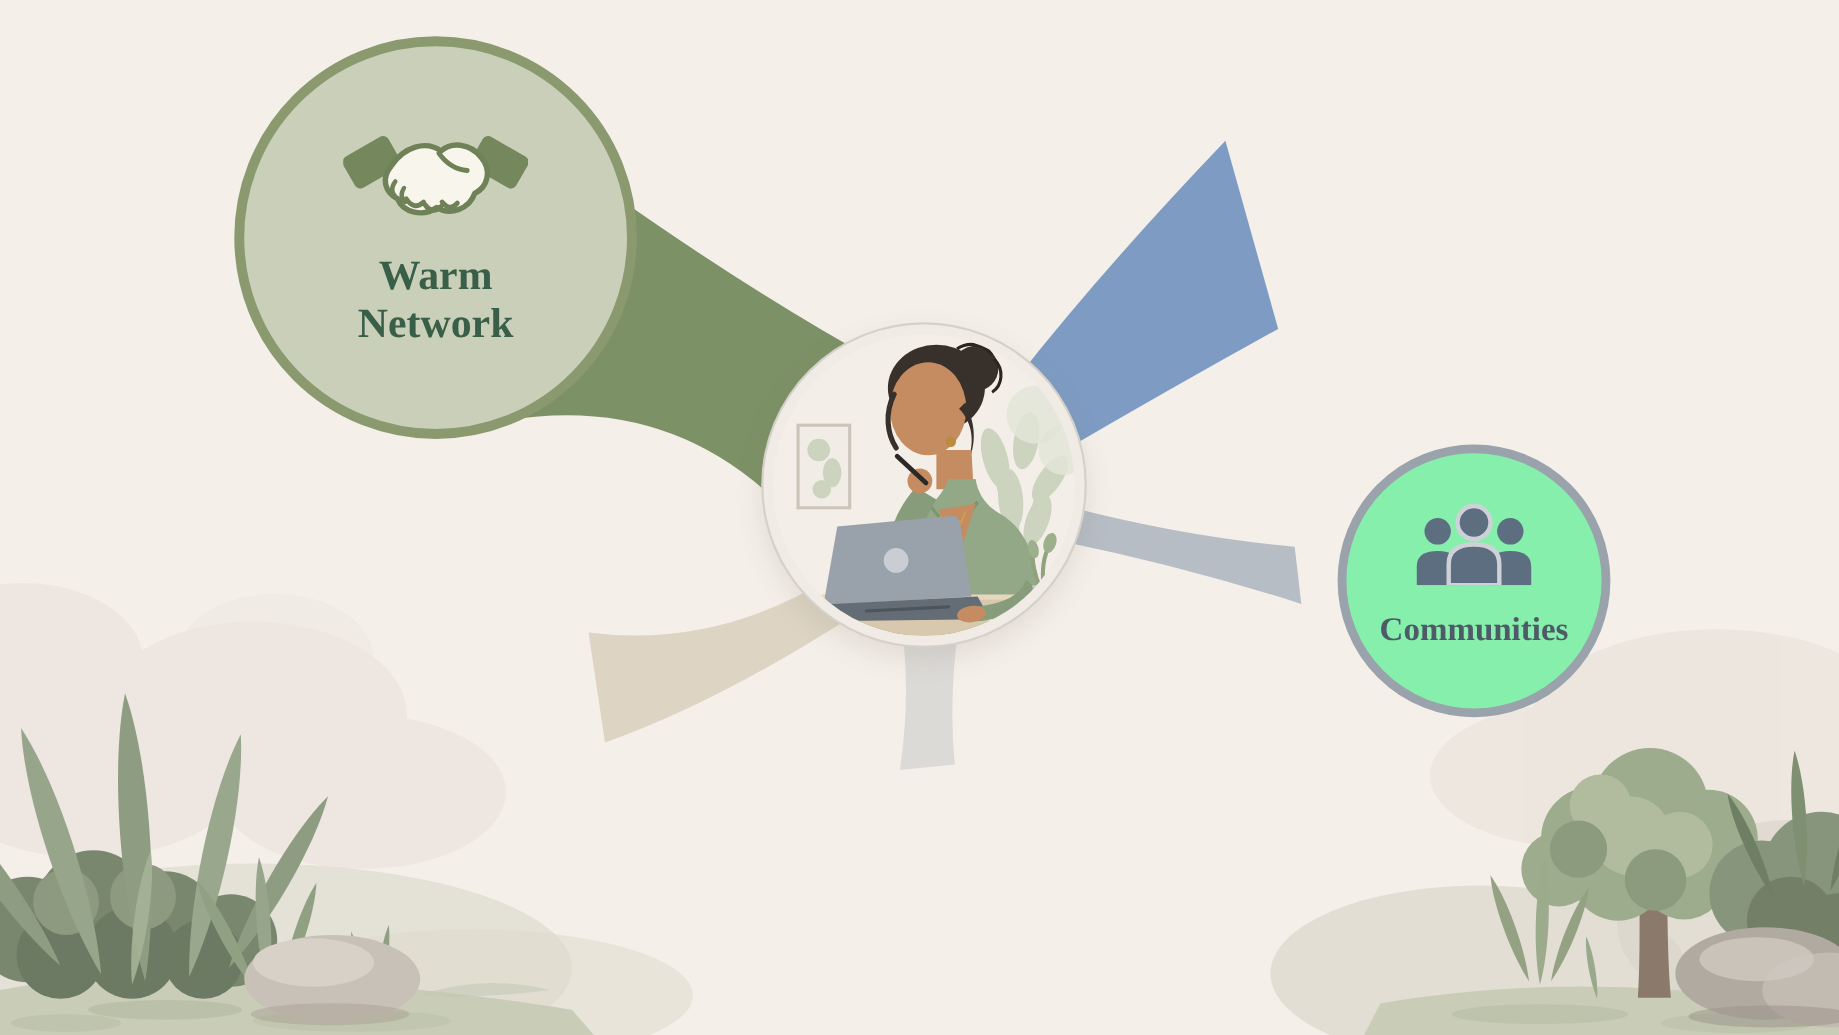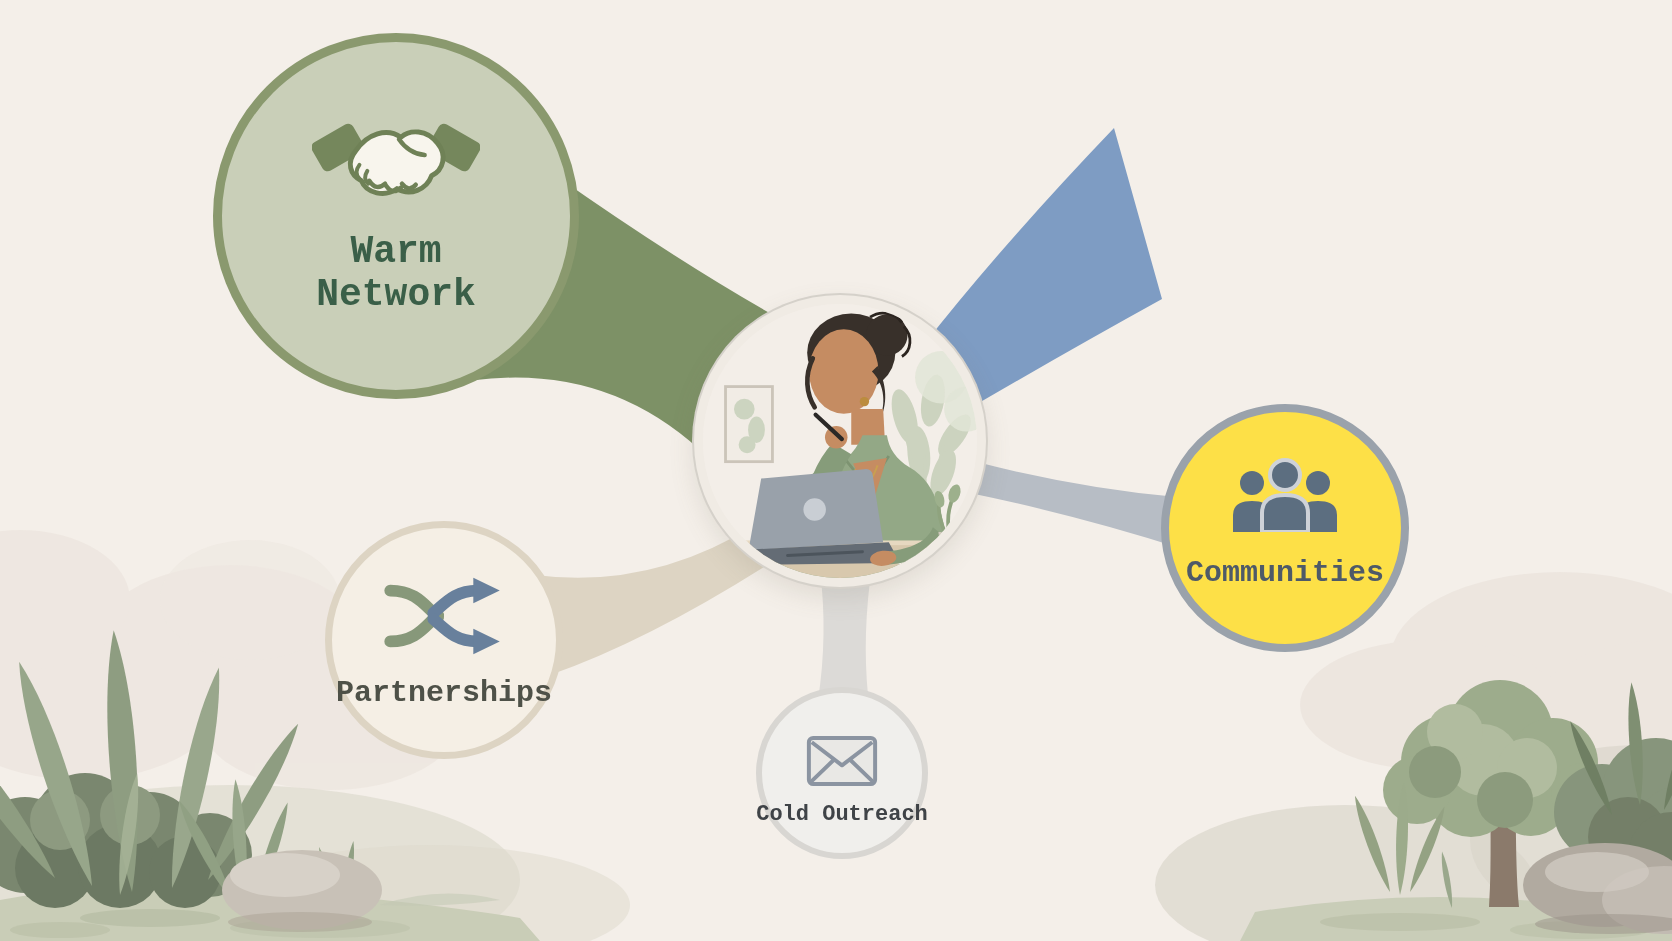--- a/index.html
+++ b/index.html
@@ -1,30 +1,30 @@
 <!DOCTYPE html>
 <html><head>
 <meta charset="utf-8">
 <style>
   html,body{margin:0;padding:0;background:#f4efe9;}
   .stage{
     position:relative;width:1672px;height:941px;overflow:hidden;
-    background:#f4efe9;font-family:Liberation Mono, monospace;
+    background:#f4efe9;font-family:Liberation Serif, serif;
   }
   svg.scenery{position:absolute;left:0;top:0;display:block;}
   .node{
     position:absolute;border-radius:50%;box-sizing:border-box;
     display:flex;flex-direction:column;align-items:center;text-align:center;
   }
   .node .label{font-weight:700;letter-spacing:0;}
   .node-warm{left:213px;top:33px;width:366px;height:366px;background:#c9cfb8;border:9px solid #8a996e;padding-top:62px;}
   .node-warm .label{margin-top:20px;font-size:38px;line-height:1.14;color:#3a5f48;width:230px;}
   .node-content{left:1074px;top:68px;width:258px;height:258px;background:#b8c2d1;border:8px solid #8b9ab0;padding-top:26px;}
   .node-content .label{margin-top:22px;font-size:35px;color:#4c5d7b;white-space:nowrap;}
-  .node-communities{left:1161px;top:404px;width:248px;height:248px;background:#fde047;border:8px solid #9aa2ab;padding-top:46px;}
+  .node-communities{left:1216px;top:404px;width:248px;height:248px;background:#86efac;border:8px solid #9aa2ab;padding-top:46px;}
   .node-communities .label{margin-top:24px;font-size:30px;color:#4e5a68;white-space:nowrap;}
   .node-partnerships{left:325px;top:521px;width:238px;height:238px;background:#f5efe5;border:7px solid #ddd4c3;padding-top:44px;}
   .node-partnerships .label{margin-top:16px;font-size:30px;color:#4e5148;white-space:nowrap;}
   .node-cold{left:756px;top:687px;width:172px;height:172px;background:#f0efec;border:6px solid #d8d6d2;padding-top:42px;}
   .node-cold .label{margin-top:15px;font-size:22px;color:#3f4347;white-space:nowrap;}
   .node-center{
     left:694px;top:295px;width:292px;height:292px;background:#f3eee8;
     border:9px solid #f0ebe4;overflow:hidden;
     box-shadow:0 0 0 2px #d5d1ca, 0 10px 26px rgba(120,110,95,.16);
   }
@@ -166,40 +166,21 @@
         <path d="M6 74 L6 57 Q6 43 25 43 Q44 43 44 57 L44 74 Z"></path>
         <circle cx="91" cy="25" r="12"></circle>
         <path d="M72 74 L72 57 Q72 43 91 43 Q110 43 110 57 L110 74 Z"></path>
       </g>
       <circle cx="58" cy="17" r="15" fill="#5c6e80" stroke="#ced2d8" stroke-width="4"></circle>
       <path d="M35 74 L35 55 Q35 37 58 37 Q81 37 81 55 L81 74 Z" fill="#5c6e80" stroke="#ced2d8" stroke-width="4"></path>
     </svg>
     <div class="label">Communities</div>
   </div>
 
-  <div class="node node-partnerships">
-    <svg width="124" height="88" viewBox="0 0 126 90">
-      <path d="M8 19 C36 19 44 36 57 46" stroke="#87987a" stroke-width="12" fill="none" stroke-linecap="round"></path>
-      <path d="M8 71 C36 71 44 54 57 44" stroke="#87987a" stroke-width="12" fill="none" stroke-linecap="round"></path>
-      <path d="M52 42 C64 32 74 19 97 19" stroke="#68809c" stroke-width="12" fill="none" stroke-linecap="round"></path>
-      <path d="M52 48 C64 58 74 71 97 71" stroke="#68809c" stroke-width="12" fill="none" stroke-linecap="round"></path>
-      <path d="M93 6 L120 19 L93 32 Z" fill="#68809c"></path>
-      <path d="M93 58 L120 71 L93 84 Z" fill="#68809c"></path>
-    </svg>
-    <div class="label">Partnerships</div>
-  </div>
-
-  <div class="node node-cold">
-    <svg width="72" height="52" viewBox="0 0 100 72">
-      <rect x="4" y="4" width="92" height="64" rx="6" fill="#e9e8e5" stroke="#8b94a1" stroke-width="5.5"></rect>
-      <path d="M8 10 L50 42 L92 10" fill="none" stroke="#8b94a1" stroke-width="5.5" stroke-linejoin="round"></path>
-      <path d="M9 63 L38 35 M91 63 L62 35" fill="none" stroke="#8b94a1" stroke-width="5.5" stroke-linecap="round"></path>
-    </svg>
-    <div class="label">Cold Outreach</div>
-  </div>
+
 
   <div class="node node-center">
     <svg viewBox="0 0 292 292">
       <rect x="0" y="0" width="292" height="292" fill="#f3eee8"></rect>
 
       <g>
         <rect x="24" y="88" width="50" height="80" fill="#f1ece5" stroke="#cbc4b9" stroke-width="3"></rect>
         <circle cx="44" cy="112" r="11" fill="#ccd4c0"></circle>
         <ellipse cx="57" cy="134" rx="9" ry="14" fill="#ccd4c0"></ellipse>
         <circle cx="47" cy="150" r="9" fill="#ccd4c0"></circle>

